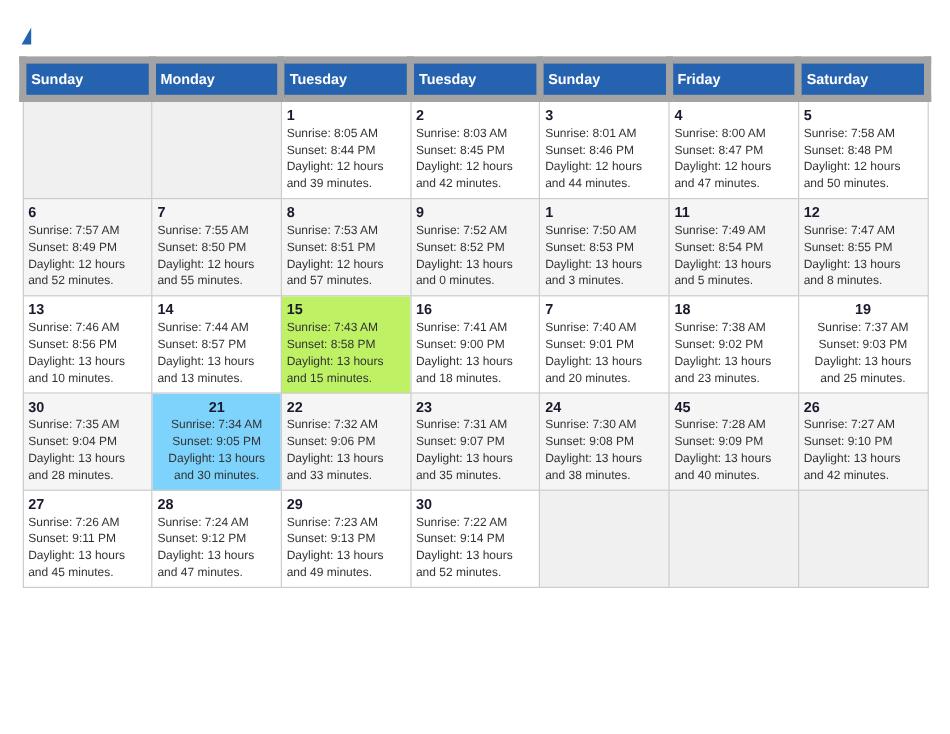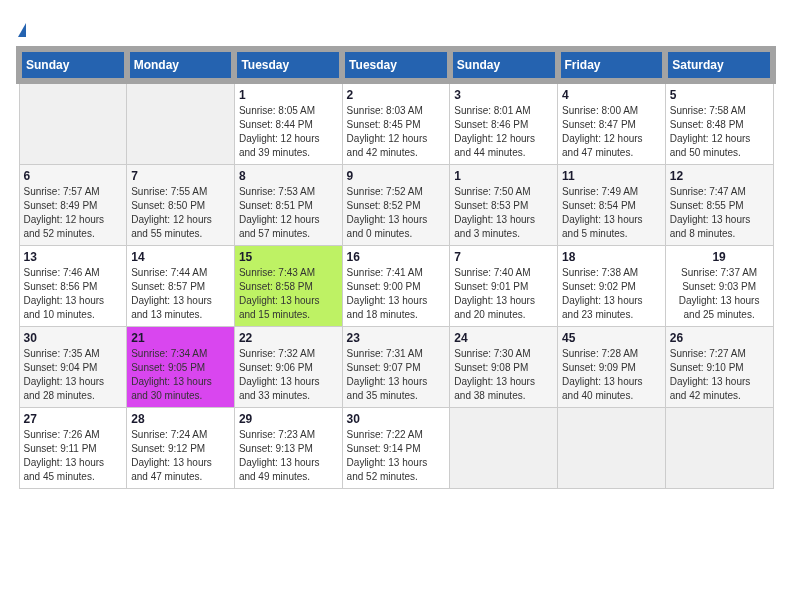--- a/index.html
+++ b/index.html
@@ -211,21 +211,21 @@
         <td style="background: rgb(255, 255, 255); text-align: center;">
           <span class="day-number">19</span>
           <div class="day-info">Sunrise: 7:37 AM<br>Sunset: 9:03 PM<br>Daylight: 13 hours and 25 minutes.</div>
         </td>
       </tr>
       <tr>
         <td style="background: rgb(245, 245, 245);">
           <span class="day-number">30</span>
           <div class="day-info">Sunrise: 7:35 AM<br>Sunset: 9:04 PM<br>Daylight: 13 hours and 28 minutes.</div>
         </td>
-        <td style="background: #d946ef;">
+        <td style="background: #7dd3fc; text-align: center;">
           <span class="day-number">21</span>
           <div class="day-info">Sunrise: 7:34 AM<br>Sunset: 9:05 PM<br>Daylight: 13 hours and 30 minutes.</div>
         </td>
         <td style="background: rgb(245, 245, 245);">
           <span class="day-number">22</span>
           <div class="day-info">Sunrise: 7:32 AM<br>Sunset: 9:06 PM<br>Daylight: 13 hours and 33 minutes.</div>
         </td>
         <td style="background: rgb(245, 245, 245); margin-top: 12px;">
           <span class="day-number">23</span>
           <div class="day-info">Sunrise: 7:31 AM<br>Sunset: 9:07 PM<br>Daylight: 13 hours and 35 minutes.</div>

